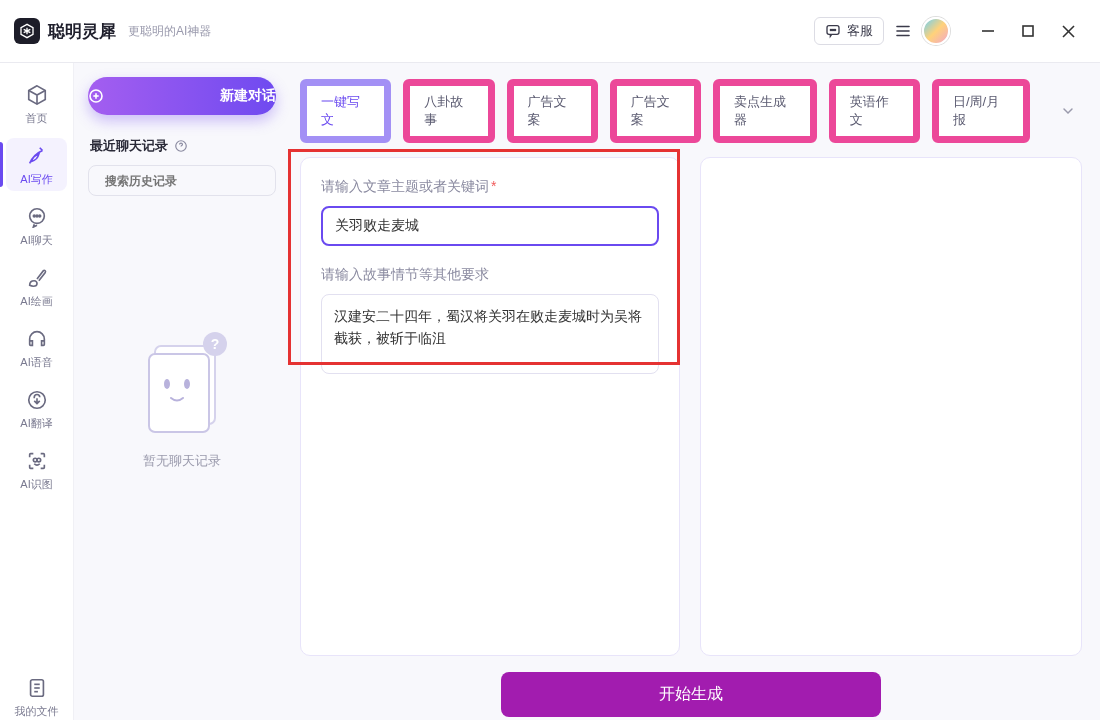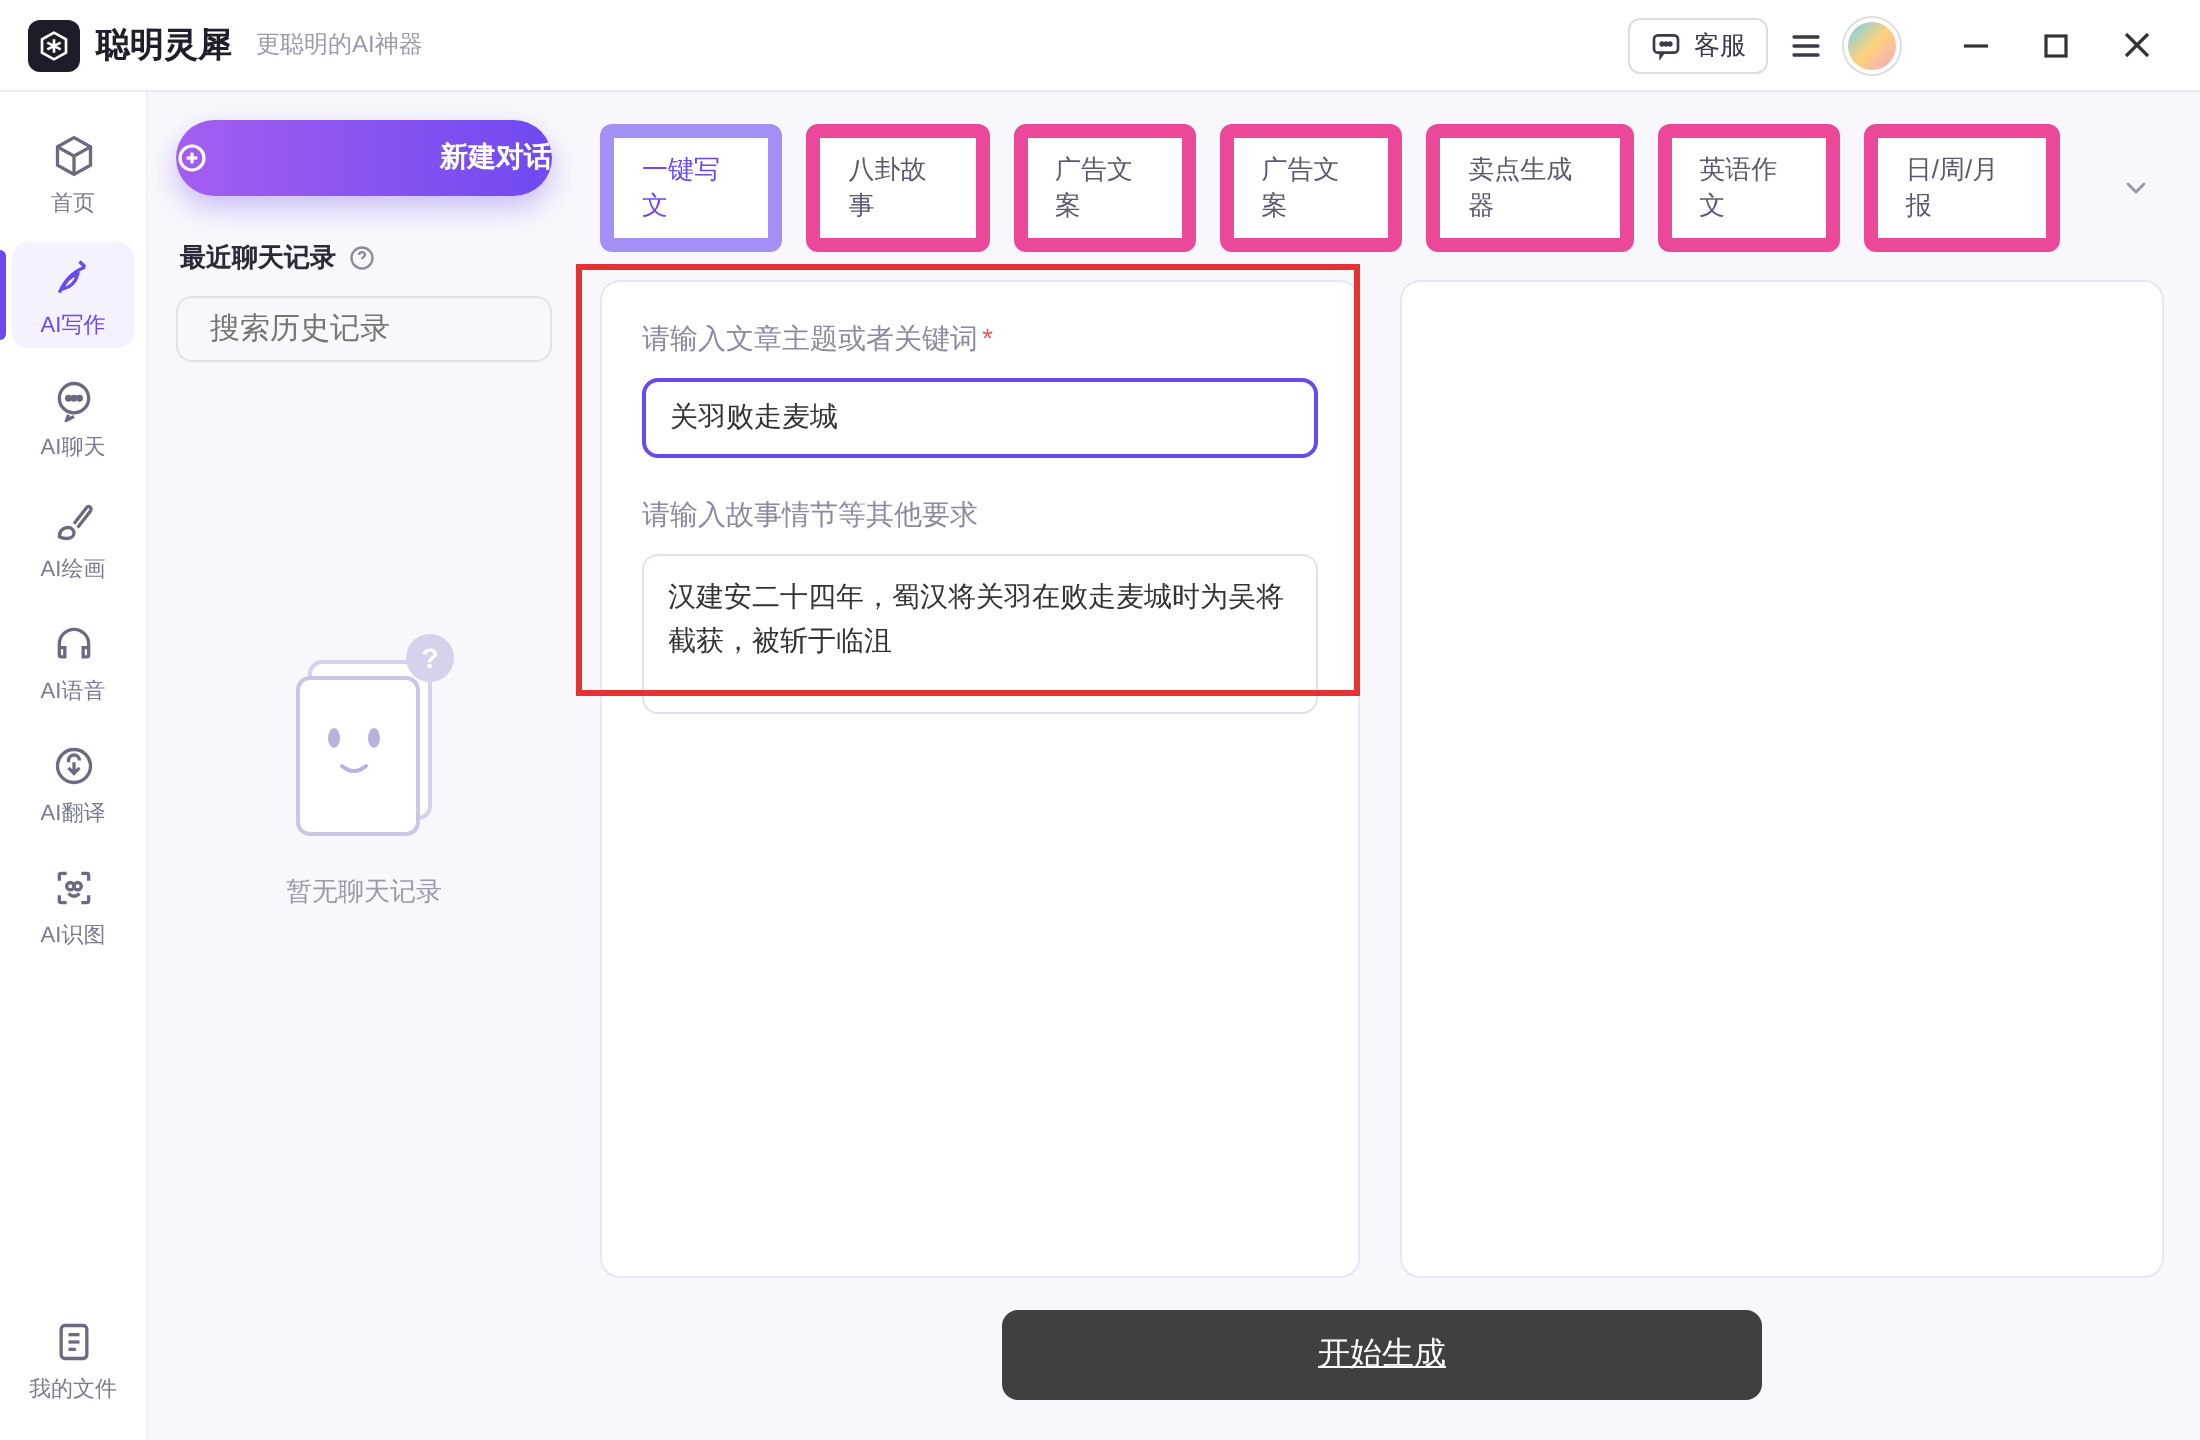--- a/index.html
+++ b/index.html
@@ -1,18 +1,18 @@
 <!DOCTYPE html>
 <html><head>
 <meta charset="utf-8">
 <style>
 * { margin: 0; padding: 0; box-sizing: border-box; }
 body { font-family: -apple-system, "PingFang SC", "Microsoft YaHei", sans-serif; width: 1100px; height: 720px; overflow: hidden; background: #fff; }
 
-.titlebar { height: 46px; display: flex; align-items: center; padding: 0 12px 0 14px; border-bottom: 1px solid #eaeaf0; }
+.titlebar { height: 63px; display: flex; align-items: center; padding: 0 12px 0 14px; border-bottom: 1px solid #eaeaf0; }
 .logo-icon { width: 26px; height: 26px; display: flex; align-items: center; justify-content: center; background: #1d1d29; border-radius: 6px; margin-right: 8px; }
 .app-title { font-size: 17px; font-weight: 700; color: #1f1f2c; }
 .app-sub { font-size: 12px; color: #9a9aad; margin-left: 12px; }
 .titlebar-spacer { flex: 1; }
 .help-btn { display: flex; align-items: center; gap: 6px; font-size: 13px; color: #3a3a4a; border: 1px solid #dcdce4; padding: 4px 10px; border-radius: 6px; cursor: pointer; margin-right: 10px; }
 .hamburger { margin-right: 10px; cursor: pointer; color: #3a3a4a; }
 .avatar { width: 28px; height: 28px; border-radius: 50%; background: linear-gradient(135deg,#6fd0f2,#ffd27a,#f2a7c9); margin-right: 18px; cursor: pointer; border: 2px solid #fff; box-shadow: 0 0 0 1px #ddd; }
 .win-btn { width: 40px; height: 46px; display: flex; align-items: center; justify-content: center; cursor: pointer; color: #333; }
 
 .main-wrap { display: flex; height: 674px; }
@@ -26,21 +26,21 @@
 .nav-label { font-size: 11px; color: #7a7a90; margin-top: 4px; }
 .nav-item.active .nav-label { color: #6a4af0; }
 .nav-spacer { flex: 1; }
 
 .content-row { flex: 1; display: flex; background: #f8f8fc; }
 
 .history-col { width: 216px; padding: 14px 14px 0 14px; }
 .new-chat-btn { width: 100%; height: 38px; background: linear-gradient(90deg,#a45ef0,#6f4af0); color: #fff; border-radius: 19px; display: flex; align-items: center; justify-content: space-between; gap: 6px; font-size: 14px; font-weight: 600; cursor: pointer; box-shadow: 0 6px 14px rgba(120,80,240,0.35); margin-bottom: 22px; }
 .history-header { display: flex; align-items: center; gap: 6px; font-size: 13px; font-weight: 600; color: #2a2a38; margin-bottom: 10px; padding: 0 2px; }
 .search-box { display: flex; align-items: center; gap: 6px; border: 1px solid #e2e2ec; border-radius: 8px; padding: 7px 10px; margin-bottom: 20px; }
-.search-box input { border: none; outline: none; font-size: 15px; color: #4d7c0f; flex: 1; background: transparent; }
+.search-box input { border: none; outline: none; font-size: 12px; color: #4d7c0f; flex: 1; background: transparent; font-weight: bold; }
 .empty-state { text-align: center; padding-top: 110px; }
 .empty-illust { width: 90px; height: 110px; margin: 0 auto 16px; position: relative; }
 .empty-text { font-size: 13px; color: #9a9aac; }
 
 .right-area { flex: 1; display: flex; flex-direction: column; padding: 16px 18px 10px 0; }
 
 .tag-row { display: flex; align-items: center; gap: 12px; padding-left: 10px; margin-bottom: 14px; }
 .tag { border: 7px solid #ec4899; padding: 7px 14px; border-radius: 6px; font-size: 13px; color: #5a5a70; cursor: pointer; background: #fff; }
 .tag.active-tag { color: #6a4af0; border-color: #a390f5; }
 .tag-spacer { flex: 1; }
@@ -51,21 +51,21 @@
 .form-panel { width: 380px; background: #fff; border: 1px solid #e8e4fa; border-radius: 10px; padding: 20px 20px 10px; display: flex; flex-direction: column; }
 .field-label { font-size: 14px; color: #8a8aa0; margin-bottom: 10px; }
 .field-label .req { color: #f05a5a; margin-left: 2px; }
 .text-input { width: 100%; border: 2px solid #6a4af0; border-radius: 8px; padding: 10px 12px; font-size: 14px; color: #333; outline: none; margin-bottom: 20px; }
 .textarea-input { width: 100%; border: 1px solid #e2e0f0; border-radius: 8px; padding: 10px 12px; font-size: 14px; color: #333; outline: none; min-height: 80px; resize: none; line-height: 1.6; }
 .red-box { position: absolute; border: 3px solid #e53232; pointer-events: none; }
 
 .output-panel { flex: 1; background: #fff; border: 1px solid #e8e4fa; border-radius: 10px; }
 
 .gen-btn-row { display: flex; justify-content: center; padding-top: 16px; padding-bottom: 10px; padding-left: 10px; }
-.gen-btn { background: #404040; color: #fff; font-size: 16px; padding: 12px 56px; border-radius: 8px; cursor: pointer; font-weight: 500; text-decoration: underline; }
+.gen-btn { background: #a21caf; color: #fff; font-size: 16px; padding: 12px 56px; border-radius: 8px; cursor: pointer; font-weight: 500; }
 
 svg { display: block; }
 </style>
 </head>
 <body>
 
 <div class="titlebar">
   <div class="logo-icon">
     <svg width="16" height="16" viewBox="0 0 24 24" fill="none" stroke="#fff" stroke-width="2">
         <path d="M12 2 3 7v10l9 5 9-5V7z"></path>

